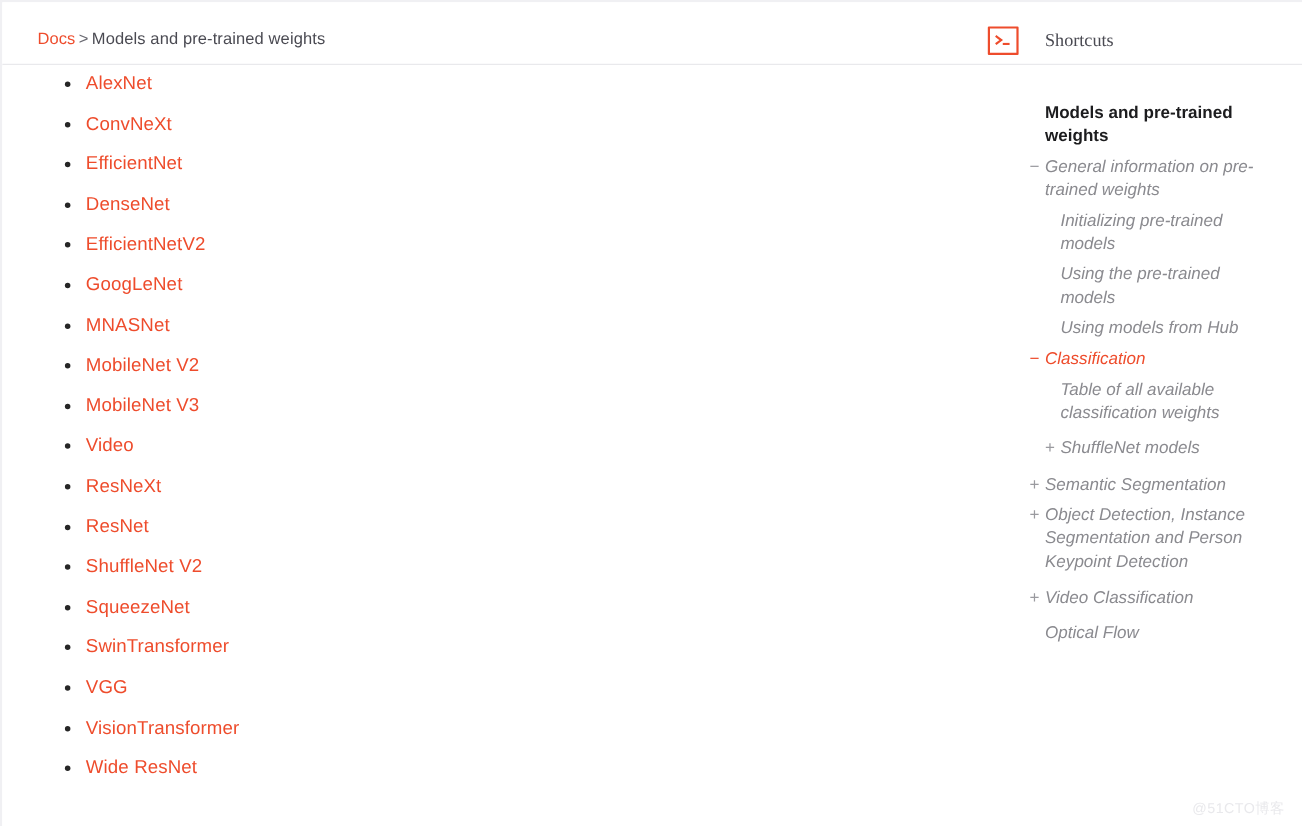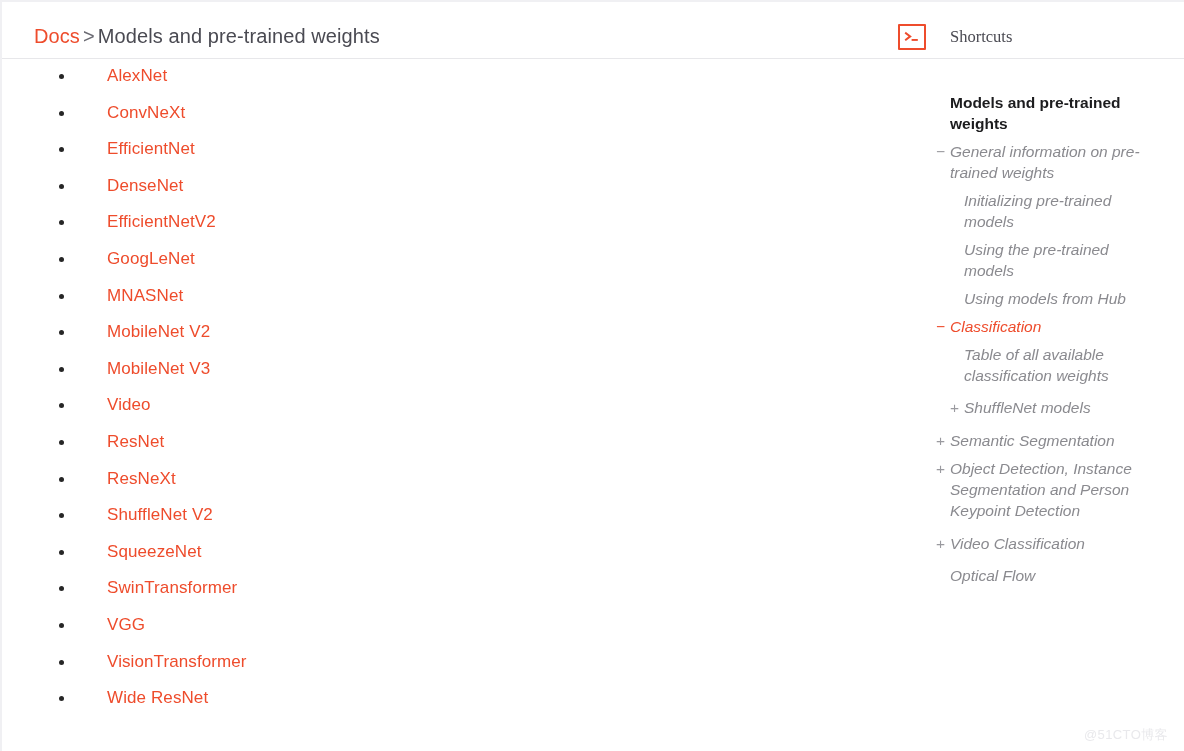--- a/index.html
+++ b/index.html
@@ -37,21 +37,21 @@
     width: 1182px;
     height: 57px;
     background: #ffffff;
     border-bottom: 1px solid #e7e7ea;
     z-index: 20;
   }
   #breadcrumb {
     position: absolute;
     left: 32px;
     top: 24px;
-    font-size: 20px;
+    font-size: 15px;
     line-height: 20px;
     white-space: nowrap;
     color: #4a4a52;
     letter-spacing: 0.1px;
   }
   #breadcrumb .crumb-link {
     color: #ee4c2c;
     text-decoration: none;
     cursor: pointer;
   }
@@ -128,21 +128,20 @@
     height: 5px;
     border-radius: 50%;
     background: #262626;
   }
   #model-list li a {
     font-size: 17px;
     color: #ee4c2c;
     text-decoration: none;
     cursor: pointer;
     letter-spacing: 0.1px;
-    margin-left: 29px;
   }
 
   
   #toc-sidebar {
     position: absolute;
     left: 930px;
     top: 58px;
     width: 252px;
     height: 693px;
     background: #ffffff;
@@ -248,22 +247,22 @@
         <li><a href="#">AlexNet</a></li>
         <li><a href="#">ConvNeXt</a></li>
         <li><a href="#">EfficientNet</a></li>
         <li><a href="#">DenseNet</a></li>
         <li><a href="#">EfficientNetV2</a></li>
         <li><a href="#">GoogLeNet</a></li>
         <li><a href="#">MNASNet</a></li>
         <li><a href="#">MobileNet V2</a></li>
         <li><a href="#">MobileNet V3</a></li>
         <li><a href="#">Video</a></li>
+        <li><a href="#">ResNeXt</a></li>
         <li><a href="#">ResNet</a></li>
-        <li><a href="#">ResNeXt</a></li>
         <li><a href="#">ShuffleNet V2</a></li>
         <li><a href="#">SqueezeNet</a></li>
         <li><a href="#">SwinTransformer</a></li>
         <li><a href="#">VGG</a></li>
         <li><a href="#">VisionTransformer</a></li>
         <li><a href="#">Wide ResNet</a></li>
       </ul>
   </div>
 
   <nav id="toc-sidebar">

